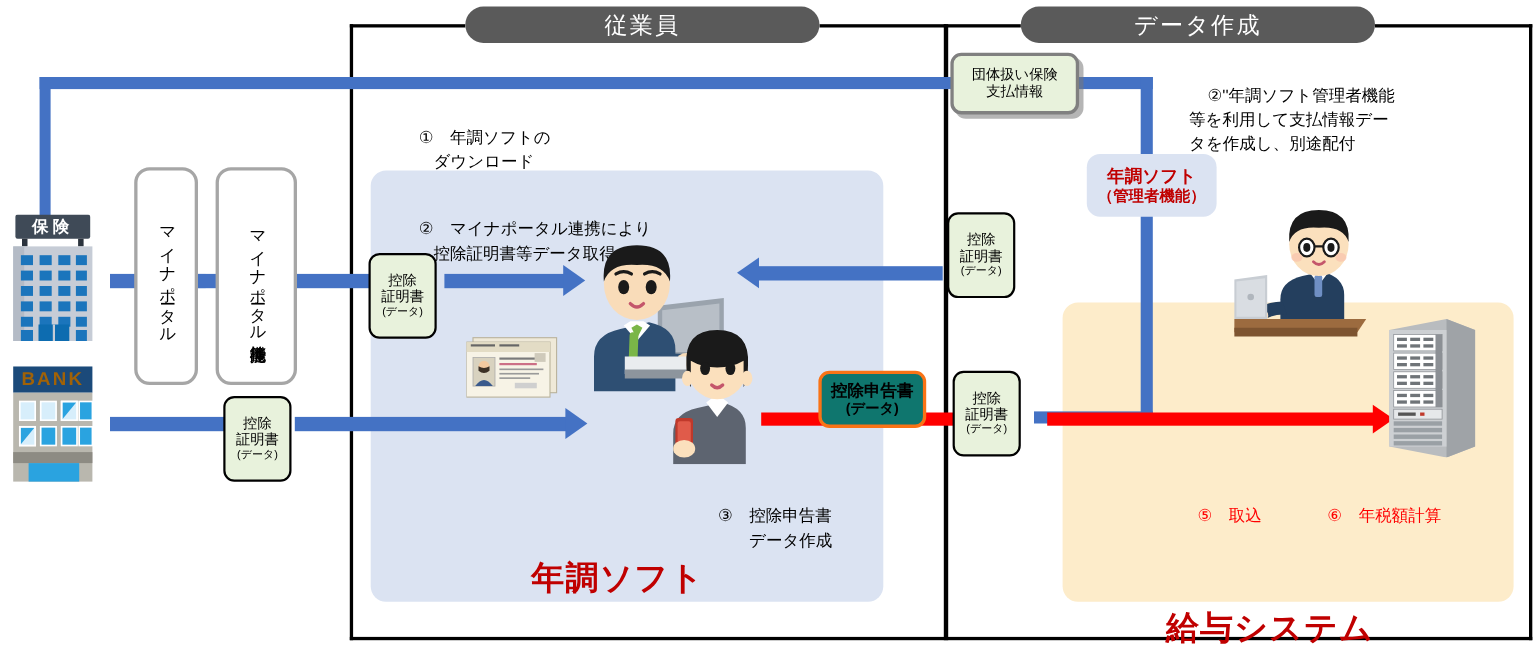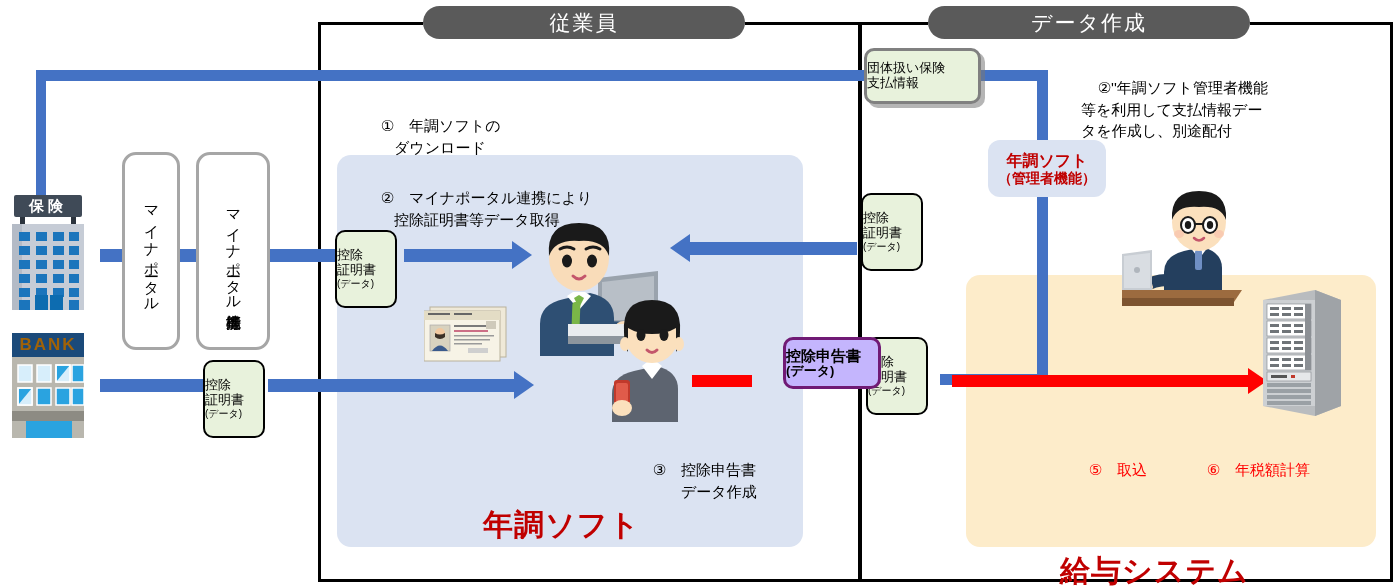--- a/index.html
+++ b/index.html
@@ -23,26 +23,26 @@
   .panel-blue{background:#dbe3f2;}
   .panel-beige{background:#fdecca;}
 
   .panel-title{
     position:absolute;color:#c00000;font-weight:bold;letter-spacing:1px;
   }
 
   
   .docbox{
     position:absolute;border-radius:10px;display:flex;flex-direction:column;
-    align-items:flex-start;justify-content:center;text-align:center;line-height:1.15;
+    align-items:center;justify-content:center;text-align:center;line-height:1.15;
     color:#000;font-size:13px;box-sizing:border-box;
   }
   .docbox-green{background:#e8f2dc;border:2px solid #000000;}
   .docbox-gray{background:#e8f2dc;border:3px solid #808080;}
-  .docbox-blueborder{background:#c4b5fd;border:3px solid #701a75;font-weight:bold;margin-left:39px;}
+  .docbox-blueborder{background:#0f766e;border:3px solid #f97316;font-weight:bold;}
   .docbox .sub{font-size:10px;}
 
   
   .stack::before,.stack::after{
     content:"";position:absolute;border-radius:10px;background:#e8f2dc;
     border:3px solid #a9c78a;z-index:-1;
   }
   .stack::before{left:6px;top:6px;right:-6px;bottom:-6px;}
   .stack::after{left:12px;top:12px;right:-12px;bottom:-12px;}
 
@@ -239,21 +239,21 @@
   <div class="tag-blue" style="left:988px;top:140px;width:118px;height:57px;">
     <span class="l1">年調ソフト</span>
     <span class="l2">（管理者機能）</span>
   </div>
 
   <div class="txt" style="left:364px;top:93px;">
     <span>①　年調ソフトの
 　　ダウンロード</span>
   </div>
 
-  <div class="txt" style="left:364px;top:165px;">
+  <div class="txt" style="left:364px;top:176px;">
     <span>②　マイナポータル連携により
 　　控除証明書等データ取得</span>
   </div>
 
 
   <div class="txt" style="left:636px;top:437px;">
     <span>③　控除申告書
 　　　データ作成</span>
   </div>
 

